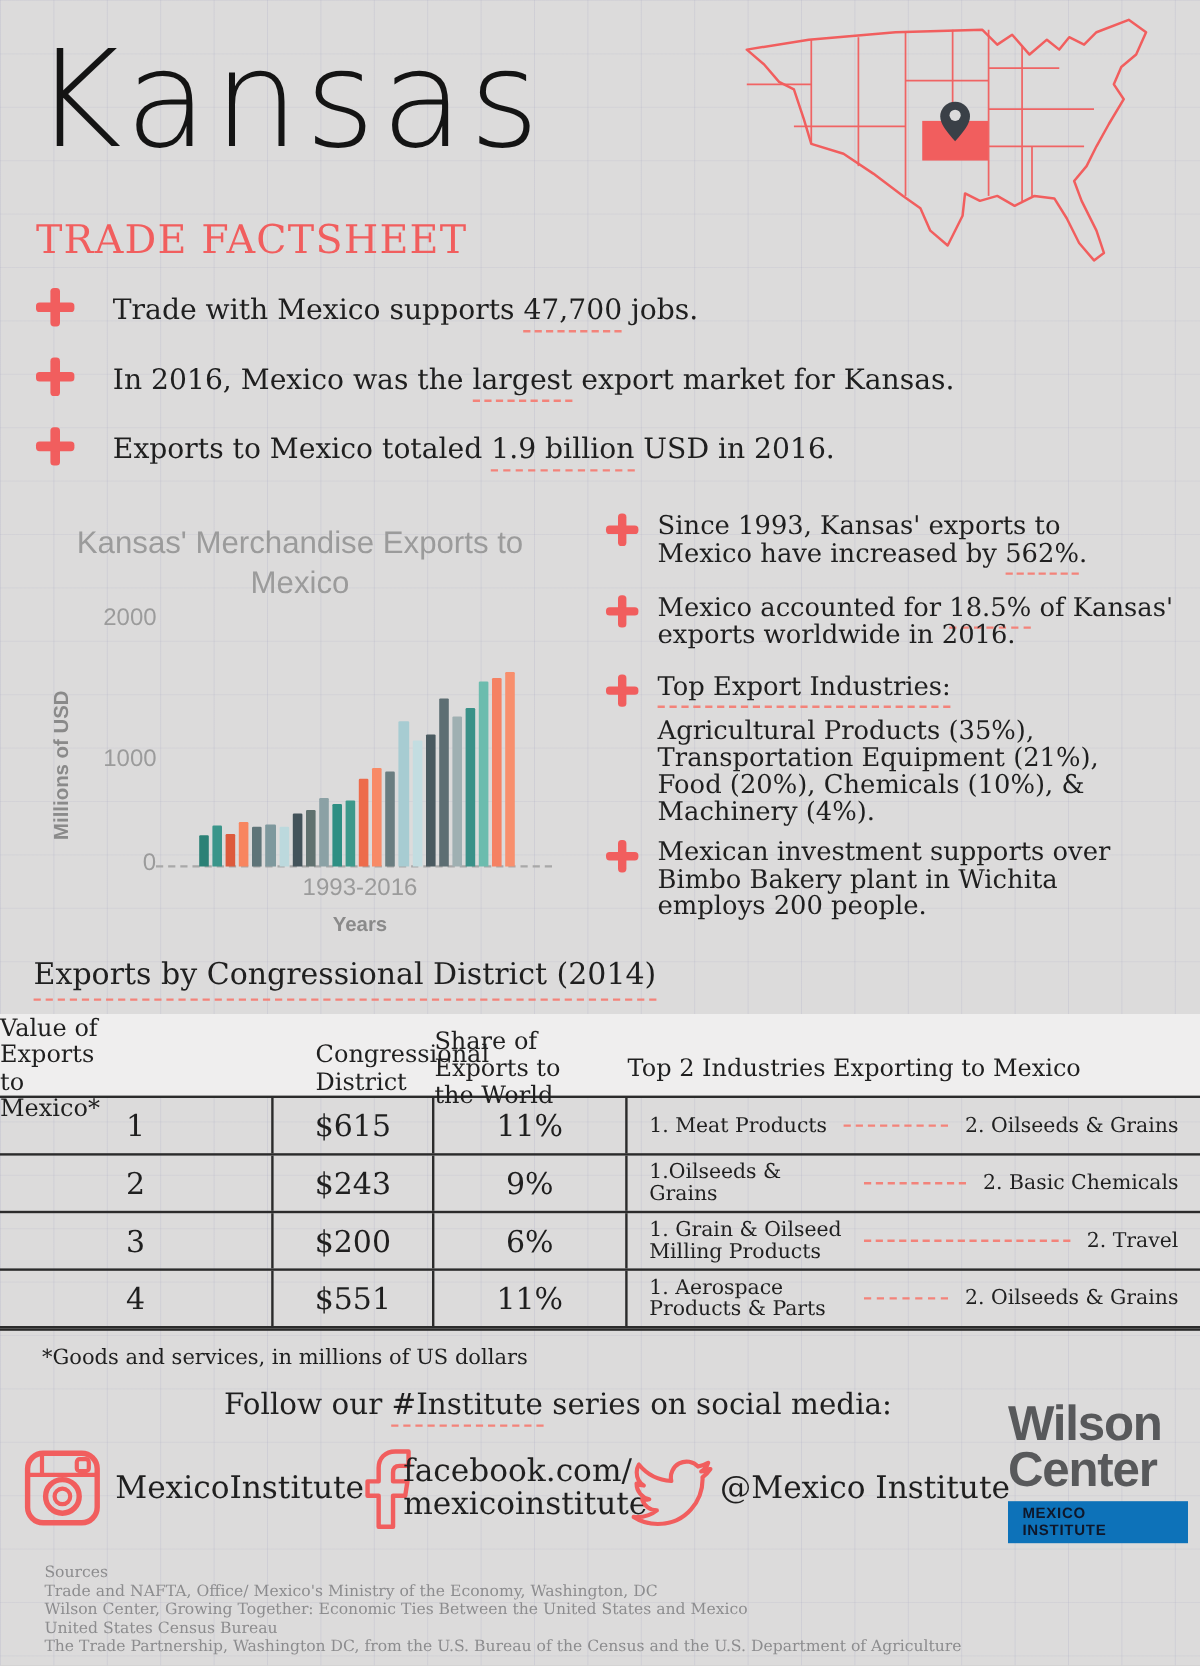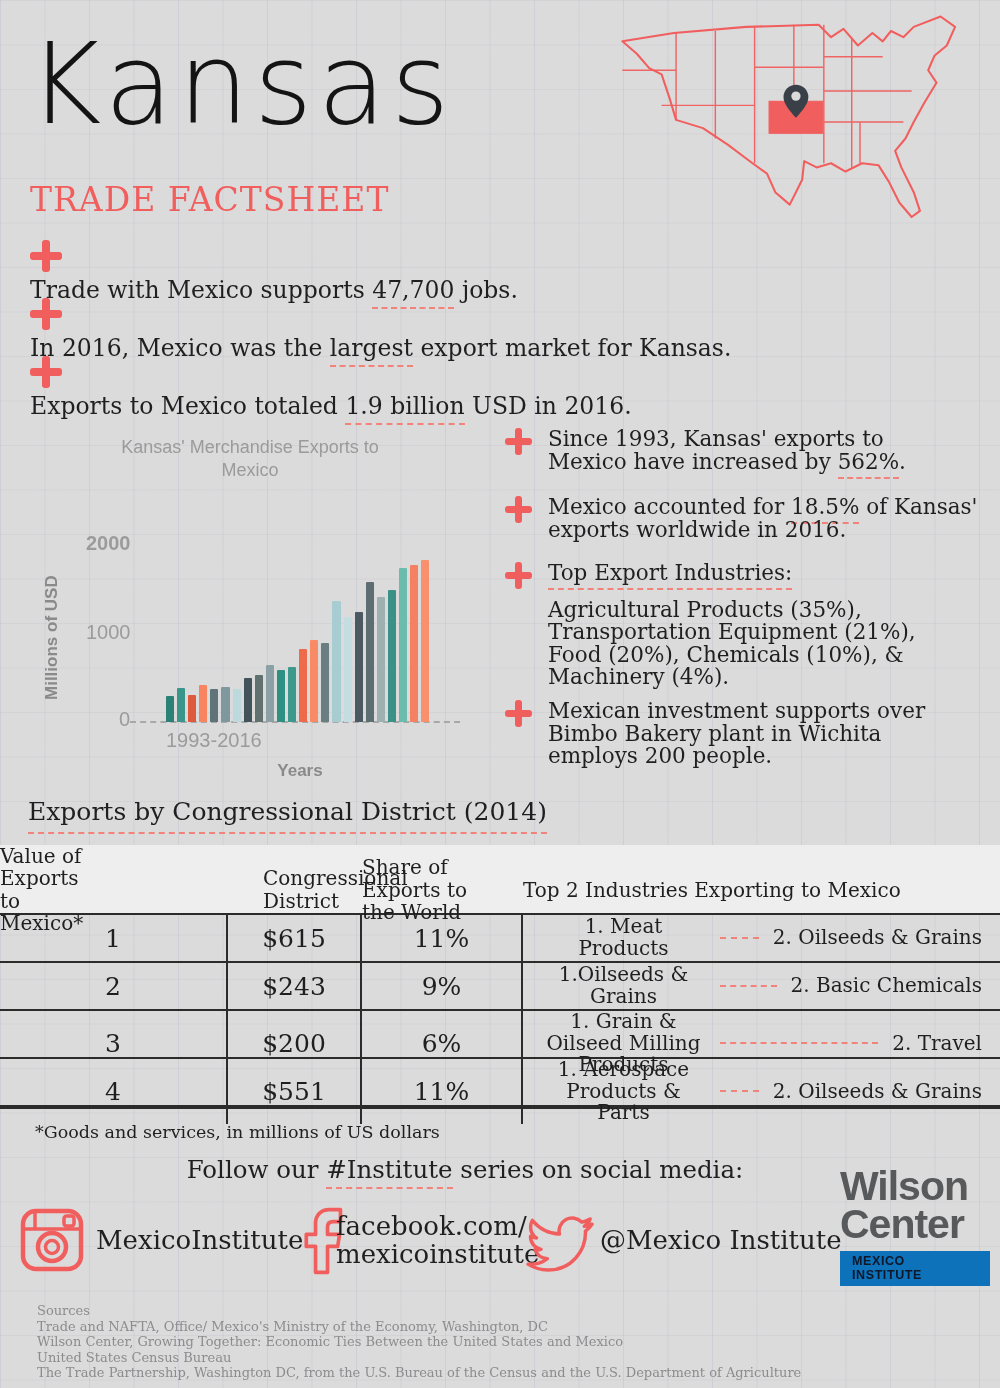--- a/index.html
+++ b/index.html
@@ -31,50 +31,50 @@
   
   .plus{position:relative;flex:0 0 auto;}
   .plus::before,.plus::after{content:"";position:absolute;background:var(--accent);border-radius:3px;}
   .plus.lg{width:32px;height:32px;}
   .plus.lg::before{left:12px;top:0;width:8px;height:32px;}
   .plus.lg::after{top:12px;left:0;width:32px;height:8px;}
   .plus.sm{width:27px;height:27px;}
   .plus.sm::before{left:10px;top:0;width:7px;height:27px;}
   .plus.sm::after{top:10px;left:0;width:27px;height:7px;}
 
-  .fact-row{display:flex;align-items:flex-start;gap:4px;flex-direction:column;}
+  .fact-row{display:flex;align-items:flex-end;gap:32px;}
   .fact-row .txt{font-size:23.5px;}
   .u-dash{border-bottom:2px dashed var(--dash);padding-bottom:3px;}
 
   .side-fact{display:flex;gap:16px;}
   .side-fact .lines{font-size:21.5px;line-height:22.5px;}
 
   
-  .chart-title{font-family:var(--sans);font-size:18px;line-height:1.25;color:var(--chart-gray);text-align:center;}
+  .chart-title{font-family:var(--sans);font-size:26px;line-height:1.25;color:var(--chart-gray);text-align:center;}
   .ytick{font-family:var(--sans);font-size:20px;color:var(--chart-gray);text-align:right;width:44px;}
   .axis-label{font-family:var(--sans);font-size:17px;font-weight:bold;color:var(--chart-gray-bold);}
   .bars{display:flex;align-items:flex-end;gap:3px;}
   .bar{width:8.1px;border-radius:1px 1px 0 0;}
   .baseline{border-top:2px dashed #A8A8A8;height:0;}
-  .xnote{font-family:var(--sans);font-size:20px;color:var(--chart-gray);}
+  .xnote{font-family:var(--sans);font-size:20px;color:var(--chart-gray);text-align:center;}
 
   
   .section-heading{font-size:25px;}
   .table{position:absolute;left:0;top:845px;width:1000px;border-bottom:2px solid #2B2B2B;}
   .thead{display:grid;grid-template-columns:228px 134px 161px 477px;background:#EFEEEE;border-bottom:2px solid #2B2B2B;height:70px;align-items:center;}
   .thead .cell{font-size:20px;line-height:1.12;}
   .trow{display:grid;grid-template-columns:228px 134px 161px 477px;height:48px;align-items:center;border-bottom:2px solid #2B2B2B;}
   .trow:last-child{border-bottom:2px solid #2B2B2B;}
   .cell.c1,.cell.c2,.cell.c3{text-align:center;height:100%;display:flex;align-items:center;justify-content:center;}
   .trow .cell.c1,.trow .cell.c2,.trow .cell.c3{border-right:2px solid #2B2B2B;font-size:25px;}
   .thead .cell.c1{justify-content:flex-start;padding-left:35px;text-align:left;}
   .thead .cell.c2,.thead .cell.c3{justify-content:flex-start;text-align:left;}
   .thead .cell.c4{text-align:left;}
   .ind-cell{display:flex;align-items:center;padding:0 18px;height:100%;}
-  .ind-cell .ind{font-size:20px;line-height:1.08;text-align:center;}
+  .ind-cell .ind{font-size:17px;line-height:1.08;}
   .ind-cell .ind.first{max-width:165px;}
   .ind-dash{flex:1;border-top:2px dashed var(--dash);margin:0 14px;height:0;}
 
   
   .follow{font-size:24.5px;text-align:center;}
   .social-label{font-size:26px;line-height:1.08;}
   .wilson{font-family:var(--sans);font-weight:bold;color:#58595B;font-size:41px;line-height:0.92;letter-spacing:-1px;}
   .wilson-badge{display:inline-block;margin-top:8px;background:#0D72B9;color:#0f172a;font-family:var(--sans);font-weight:bold;font-size:12.5px;letter-spacing:0.6px;padding:3px 12px 4px;}
   .sources{font-size:13px;line-height:1.2;color:#8C8C8E;}
   svg{display:block;}
@@ -125,21 +125,21 @@
   </div>
   <div class="abs fact-row" style="left:30px;top:356px;width:820px;">
     <span class="plus lg"></span>
     <span class="txt"><span>Exports to Mexico totaled </span><span class="u-dash">1.9 billion</span><span> USD in 2016.</span></span>
   </div>
 
   <div class="abs chart-title" style="left:40px;top:436px;width:420px;">
     <div>Kansas' Merchandise Exports to</div>
     <div>Mexico</div>
   </div>
-  <div class="abs ytick" style="left:86px;top:532px;font-weight:bold;">2000</div>
+  <div class="abs ytick" style="left:86px;top:504px;">2000</div>
   <div class="abs ytick" style="left:86px;top:621px;">1000</div>
   <div class="abs ytick" style="left:86px;top:708px;">0</div>
   <div class="abs axis-label" style="left:42px;top:700px;transform:rotate(-90deg);transform-origin:left top;white-space:nowrap;">Millions of USD</div>
   <div class="abs baseline" style="left:130px;top:721px;width:330px;"></div>
   <div class="abs bars" style="left:166px;top:546px;width:268px;height:176px;">
       <div class="bar" title="1993: 290" style="height: 26px; background: rgb(43, 129, 118);"></div>
       <div class="bar" title="1994: 385" style="height: 34px; background: rgb(58, 149, 138);"></div>
       <div class="bar" title="1995: 310" style="height: 27px; background: rgb(221, 90, 60);"></div>
       <div class="bar" title="1996: 425" style="height: 37px; background: rgb(248, 133, 95);"></div>
       <div class="bar" title="1997: 375" style="height: 33px; background: rgb(94, 116, 120);"></div>

